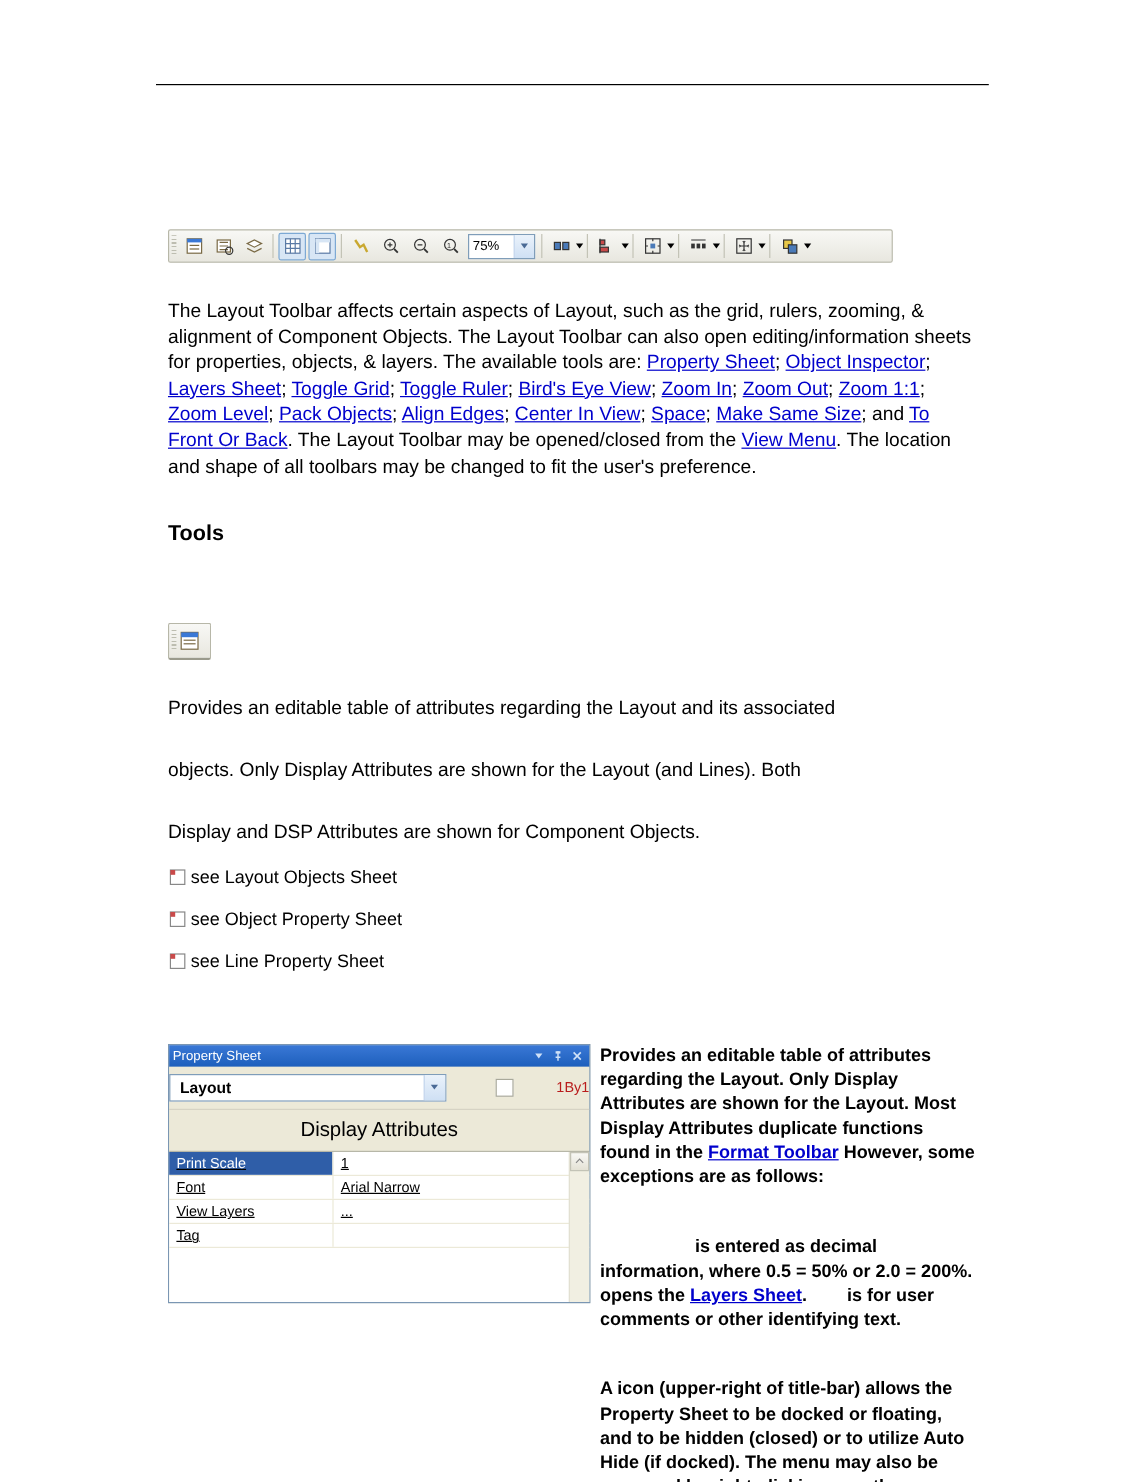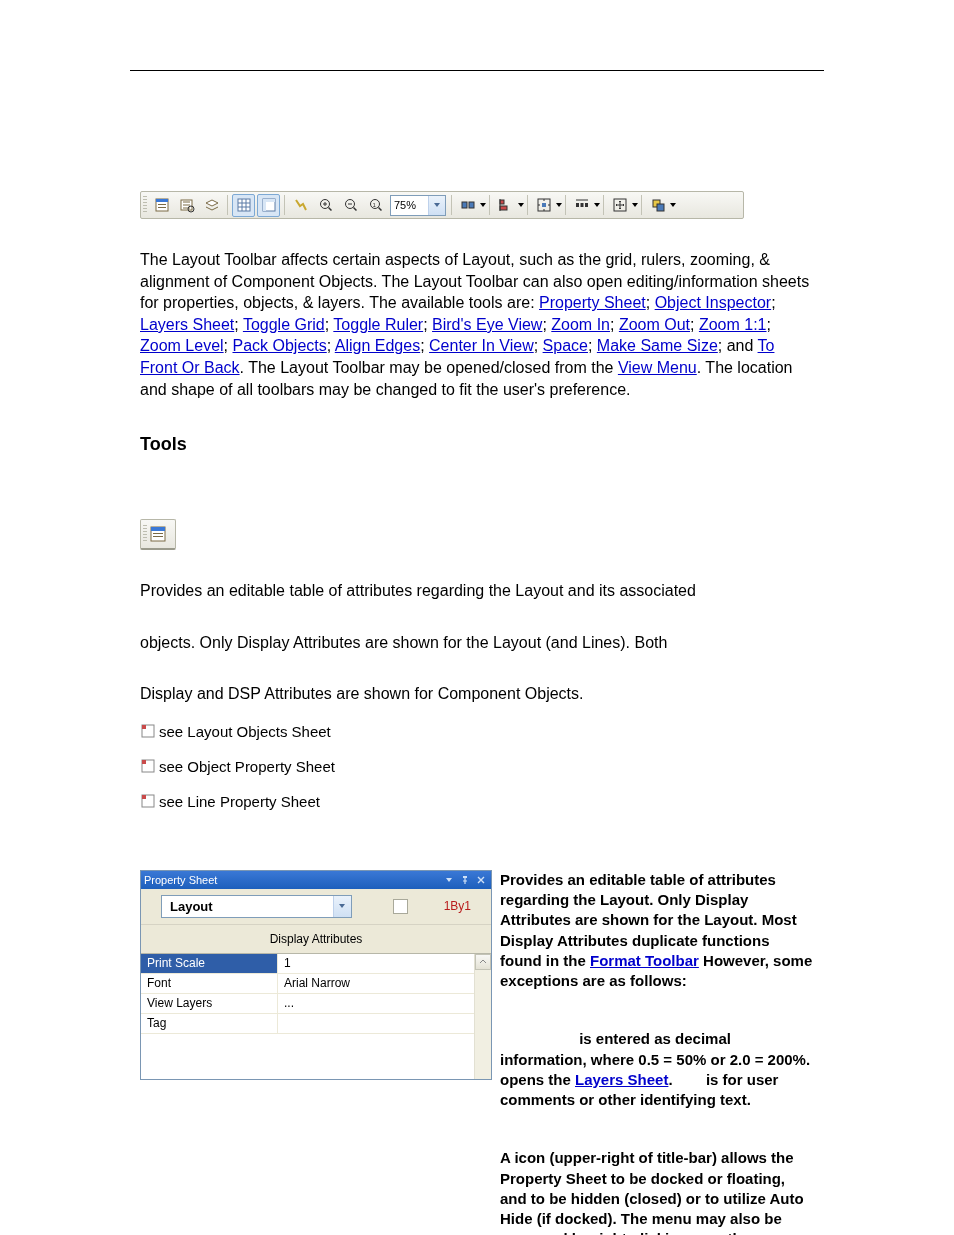--- a/index.html
+++ b/index.html
@@ -20,29 +20,29 @@
   a.link{color:#0000cc;text-decoration:underline;}
   h3.tools{font-size:18px;font-weight:bold;margin:34px 0 0;}
   .small-icon-box{margin-top:64px;display:flex;align-items:center;height:28px;width:32px;background:linear-gradient(#f8f8f5,#e8e7df);border:1px solid #b7b7a8;border-bottom:2px solid #9a9a8c;border-radius:2px;padding-left:2px;}
   .bullet-line{display:flex;align-items:center;font-size:15px;margin:18px 0 0;}
   .bullet-icon{width:18px;height:16px;margin-right:1px;display:inline-flex;align-items:center;justify-content:center;}
   .two-col{display:flex;margin-top:60px;align-items:flex-start;}
   .ps-window{width:350px;border:1px solid #7a96b3;background:#ece9d8;font-size:12px;margin-right:8px;}
   .ps-title{height:18px;background:linear-gradient(#3a78d6,#1d5fbc);color:#fff;display:flex;align-items:center;padding:0 3px;font-size:11px;}
   .ps-title-text{flex:1;}
   .ps-title-icon{width:14px;height:14px;display:flex;align-items:center;justify-content:center;margin-left:2px;color:#cfe1f7;}
-  .ps-row1{display:flex;align-items:center;padding:6px 20px;background:#ece9d8;border-bottom:1px solid #d6d3c4;gap:33px;}
+  .ps-row1{display:flex;align-items:center;padding:6px 0;background:#ece9d8;border-bottom:1px solid #d6d3c4;gap:33px;}
   .ps-combo{flex:1;height:21px;border:1px solid #7f9db9;background:#fff;display:flex;align-items:center;font-size:13px;font-weight:bold;}
   .ps-combo-val{flex:1;padding:0 8px;}
   .ps-combo-arrow{width:17px;height:21px;border-left:1px solid #bed1eb;display:flex;align-items:center;justify-content:center;background:linear-gradient(#eaf2fb,#cfe0f4);}
   .ps-checkbox{width:13px;height:13px;border:1px solid #a9a99a;background:#fff;margin-left:8px;display:inline-block;}
   .ps-check-label{color:#b91c1c;font-size:12px;margin-left:3px;}
-  .ps-tab{text-align:center;font-size:12px;padding:7px 0;background:#ece9d8;border-bottom:1px solid #b7b7a8;}
+  .ps-tab{text-align:center;font-size:17px;padding:7px 0;background:#ece9d8;border-bottom:1px solid #b7b7a8;}
   .ps-grid{background:#fff;position:relative;}
-  .ps-grid-row{display:flex;height:19px;border-bottom:1px solid #ece9d8;}
+  .ps-grid-row{display:flex;height:19px;border-bottom:1px solid #ece9d8;text-decoration:underline;}
   .ps-grid-cell1{width:130px;padding-left:6px;display:flex;align-items:center;font-size:12px;}
   .ps-grid-cell2{flex:1;padding-left:6px;display:flex;align-items:center;font-size:12px;border-left:1px solid #ece9d8;}
   .ps-grid-row.sel .ps-grid-cell1{background:#2f5ea8;color:#fff;}
   .color-swatch{width:40px;height:12px;background:#b9bcd4;border:1px solid #888;margin-right:8px;}
   .ps-scroll{position:absolute;right:0;top:0;bottom:0;width:16px;background:#f1efe2;border-left:1px solid #e2e0d2;}
   .ps-scroll-btn{width:16px;height:16px;background:linear-gradient(#f8f8f5,#e4e2d5);border:1px solid #c3c3b6;box-sizing:border-box;display:flex;align-items:center;justify-content:center;}
   .ps-grid-empty{height:45px;}
   .right-col{flex:1;font-size:15px;line-height:1.35;}
   .right-col p{margin:0 0 12px;font-weight:bold;}
   .triangle-down{width:0;height:0;border-left:3px solid transparent;border-right:3px solid transparent;border-top:4px solid #4a6a95;}

